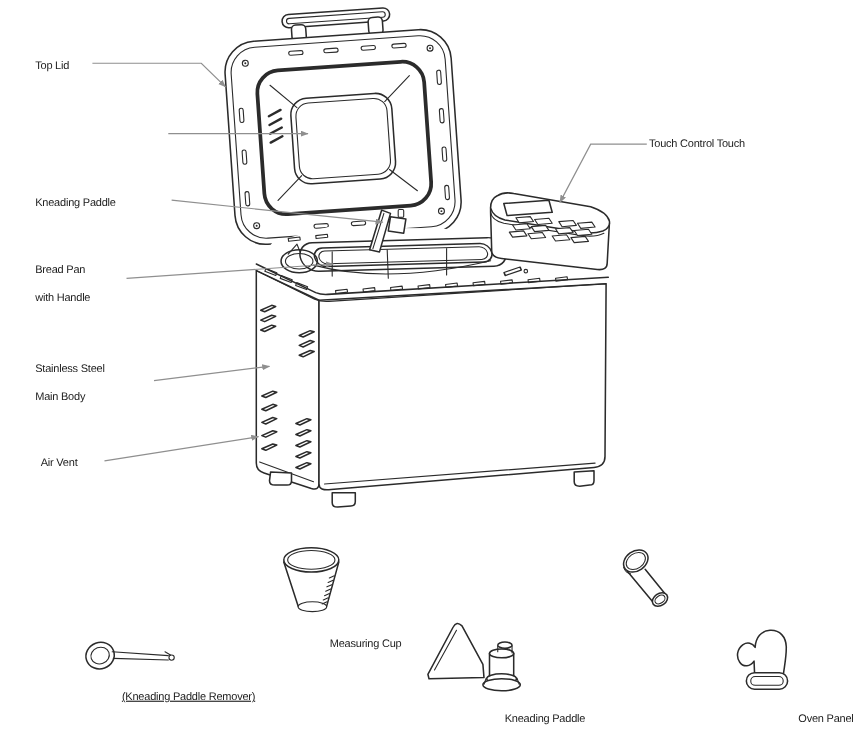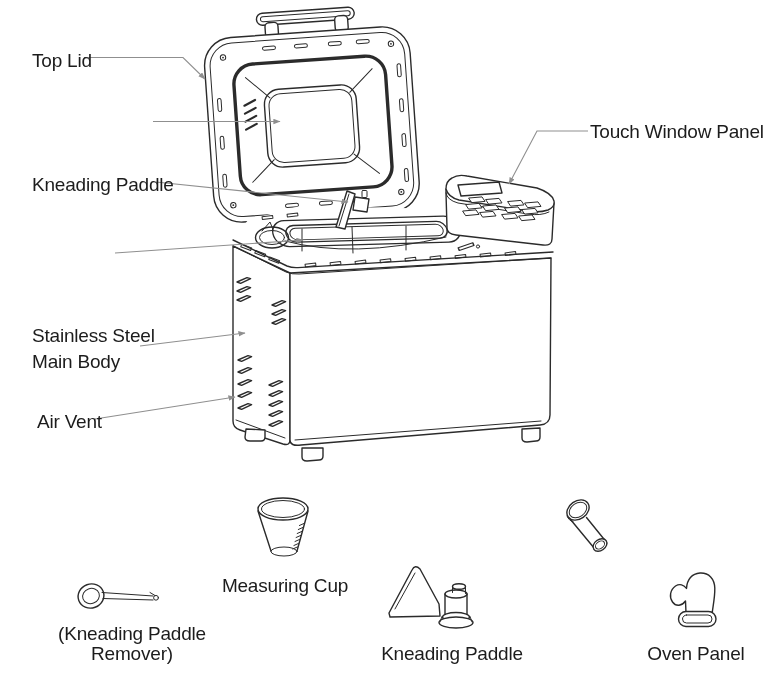--- a/index.html
+++ b/index.html
@@ -11,26 +11,26 @@
     font-family:"Liberation Sans", sans-serif;overflow:hidden;
   }
   svg{position:absolute;left:0;top:0;}
   .ln{stroke:var(--line);stroke-width:1.4;fill:none;stroke-linecap:round;stroke-linejoin:round;}
   .thin{stroke:var(--line);stroke-width:1;fill:none;stroke-linecap:round;stroke-linejoin:round;}
   .gk{stroke:var(--line);stroke-width:3.4;fill:none;}
   .wf{fill:#fff;}
   .solid{fill:var(--line);stroke:none;}
   .ldr{stroke:var(--leader);stroke-width:1.1;fill:none;}
   .lbl{
-    position:absolute;font-size:19px;line-height:20px;color:var(--text);
+    position:absolute;font-size:10px;line-height:20px;color:var(--text);
     letter-spacing:-0.2px;white-space:nowrap;
   }
-  .ctr{text-align:center;white-space:normal;}
+  .ctr{text-align:right;white-space:normal;}
   .ml{margin-top:6px;}
-  .ml2{margin-top:2px;}
+  .ml2{margin-top:2px;text-decoration:underline;}
 </style>
 </head>
 <body>
 
 <div class="stage">
 
 <svg width="783" height="673" viewBox="0 0 783 673">
   <defs>
     <marker id="arr" markerWidth="8" markerHeight="8" refX="6" refY="2.5" orient="auto">
       <path d="M0,0 L6.5,2.5 L0,5 Z" fill="#8f8f8f"></path>
@@ -267,28 +267,32 @@
     <path class="ldr" marker-end="url(#arr)" d="M115,253 L303,240"></path>
     <path class="ldr" marker-end="url(#arr)" d="M140,346 L245,333"></path>
     <path class="ldr" marker-end="url(#arr)" d="M95,419 L235,397"></path>
     <path class="ldr" marker-end="url(#arr)" d="M588,131 L537,131 L509,184"></path>
   </g>
 </svg>
 
 <div class="lbl" style="left:32px;top:51px">Top Lid</div>
 <div class="lbl" style="left:32px;top:175px">Kneading Paddle</div>
 
+<div class="lbl" style="left:32px;top:236px">
+  <div>Bread Pan</div>
+  <div class="ml">with Handle</div>
+</div>
 
 <div class="lbl" style="left:32px;top:326px">
   <div>Stainless Steel</div>
   <div class="ml">Main Body</div>
 </div>
 
 <div class="lbl" style="left:37px;top:412px">Air Vent</div>
-<div class="lbl" style="left:590px;top:122px">Touch Window Panel</div>
+<div class="lbl" style="left:590px;top:122px">Touch Control Touch</div>
 
 <div class="lbl ctr" style="left:205px;top:576px;width:160px">Measuring Cup</div>
 
 <div class="lbl ctr" style="left:32px;top:622px;width:200px">
   <div class="ml2">(Kneading Paddle Remover)</div>
 </div>
 
 <div class="lbl ctr" style="left:372px;top:644px;width:160px">Kneading Paddle</div>
 <div class="lbl ctr" style="left:616px;top:644px;width:160px">Oven Panel</div>
 

